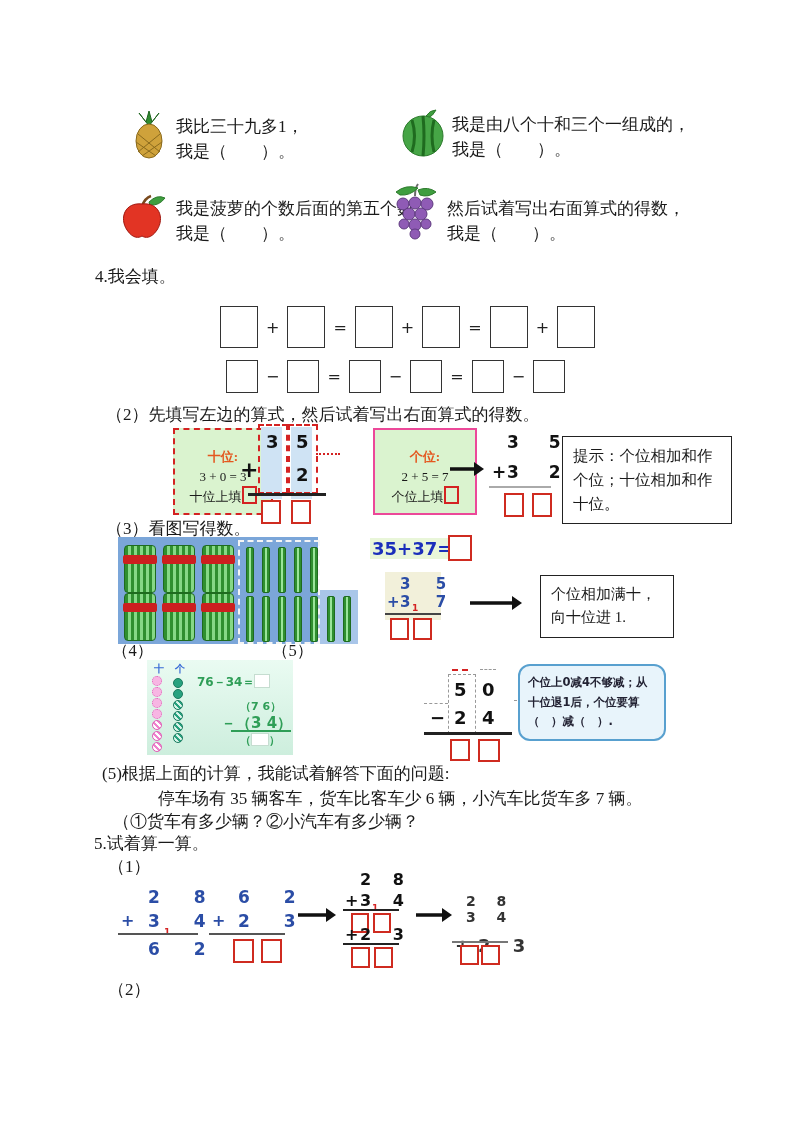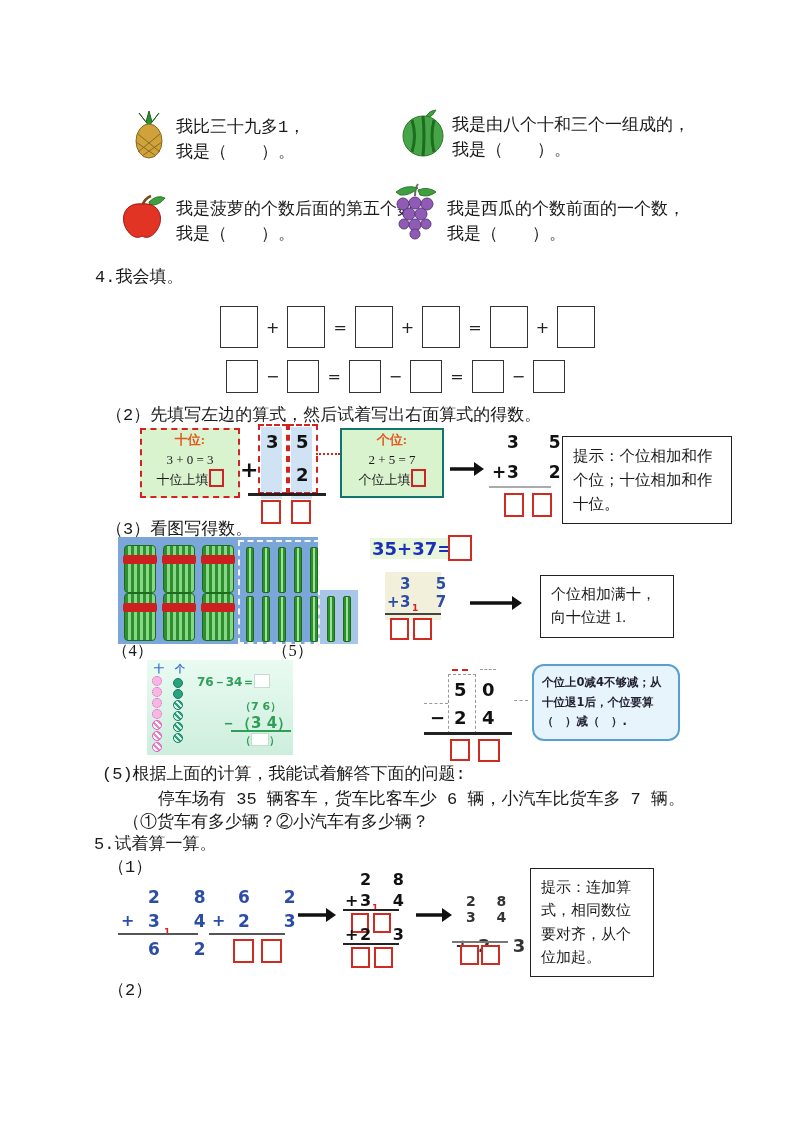--- a/index.html
+++ b/index.html
@@ -1,30 +1,30 @@
 <!DOCTYPE html>
 <html><head>
 <meta charset="utf-8">
 <style>
   html,body{margin:0;padding:0;background:#fff;}
   #page{position:relative;width:793px;height:1122px;background:#fff;overflow:hidden;
         font-family:"Liberation Serif","DejaVu Serif",serif;color:#1a1a1a;}
   .t{position:absolute;white-space:nowrap;}
-  .f17{font-size:17px;font-family:Liberation Mono, monospace;}
+  .f17{font-size:17px;}
   .f16{font-size:16.5px;}
   
   .opsrow{position:absolute;display:flex;align-items:center;}
   .fbox{width:36px;height:40px;border:1.6px solid #333;margin:0 8px;}
   .row2 .fbox{width:30px;height:31px;}
   .fop{font:16px "DejaVu Sans",sans-serif;color:#222;}
   
-  .gbox{position:absolute;background:#daf3cf;text-align:center;font-size:13px;line-height:1.5;padding-top:0;}
+  .gbox{position:absolute;background:#daf3cf;text-align:center;font-size:13px;line-height:1.5;padding-top:17px;margin-left:33px;}
   .gbox .gtitle{color:#e4571f;font-weight:bold;}
   .dashedred{border:2px dashed #d42222;}
-  .solidred{border:2px solid #0f766e;}
+  .solidred{border:2px solid #ec4899;}
   .rfill{display:inline-block;width:11px;height:14px;border:2px solid #d42222;vertical-align:-3px;}
   
   .rbox{position:absolute;border:2px solid #cf2b20;background:#fff;}
   .num{position:absolute;font-family:"DejaVu Sans",sans-serif;font-weight:bold;white-space:nowrap;}
   .blue{color:#2b4da6;}
   .carry{position:absolute;color:#d42222;font:bold 9px "DejaVu Sans",sans-serif;}
   .hline{position:absolute;background:#222;}
   .hintbox{position:absolute;border:1.6px solid #222;background:#fff;font-size:15.5px;line-height:1.55;padding:7px 10px;}
   
   .srow{position:absolute;display:flex;gap:7px;}
@@ -86,21 +86,21 @@
         <circle cx="25" cy="21" r="6"></circle>
         <circle cx="37" cy="22" r="6"></circle>
       <circle cx="19" cy="32" r="6"></circle>
         <circle cx="31" cy="32" r="6"></circle>
       <circle cx="25" cy="43" r="6"></circle>
         <circle cx="14" cy="42" r="5"></circle>
         <circle cx="36" cy="42" r="5"></circle>
       <circle cx="25" cy="52" r="5"></circle>
     </g>
   </svg>
-  <div class="t f17" style="left:447px;top:197px">我是西瓜的个数前面的一个数，</div>
+  <div class="t f17" style="left:447px;top:197px">然后试着写出右面算式的得数，</div>
   <div class="t f17" style="left:447px;top:222px">我是（　　）。</div>
 
   <div class="t f17" style="left:95px;top:265px">4.我会填。</div>
 
   <div class="opsrow" style="left:212px;top:306px">
       <div class="fbox"></div>
       <span class="fop">+</span>
       <div class="fbox"></div>
       <span class="fop">=</span>
       <div class="fbox"></div>
@@ -257,25 +257,25 @@
   <div class="num" style="left:454px;top:679px;font-size:18px;color:#111">5</div>
   <div class="num" style="left:482px;top:679px;font-size:18px;color:#111">0</div>
   <div class="num" style="left:430px;top:707px;font-size:18px;color:#111">−</div>
   <div class="num" style="left:454px;top:707px;font-size:18px;color:#111">2</div>
   <div class="num" style="left:482px;top:707px;font-size:18px;color:#111">4</div>
   <div class="hline" style="left:424px;top:732px;width:88px;height:2.5px"></div>
   <div class="rbox" style="left:450px;top:739px;width:16px;height:18px;border-width:2.5px"></div>
   <div class="rbox" style="left:478px;top:739px;width:18px;height:19px;border-width:2.5px"></div>
   <div class="dashline" style="left:514px;top:700px;width:14px"></div>
 
-  <div class="bubble" style="left:532px;top:664px;width:128px">个位上0减4不够减；从十位退1后，个位要算（　）减（　）.</div>
+  <div class="bubble" style="left:518px;top:664px;width:128px">个位上0减4不够减；从十位退1后，个位要算（　）减（　）.</div>
 
   <div class="t f17" style="left:102px;top:762px">(5)根据上面的计算，我能试着解答下面的问题:</div>
   <div class="t f17" style="left:158px;top:787px">停车场有 35 辆客车，货车比客车少 6 辆，小汽车比货车多 7 辆。</div>
-  <div class="t f17" style="left:123px;top:810px">（①货车有多少辆？②小汽车有多少辆？</div>
+  <div class="t f17" style="left:113px;top:810px">（①货车有多少辆？②小汽车有多少辆？</div>
 
   <div class="t f17" style="left:94px;top:832px">5.试着算一算。</div>
   <div class="t f17" style="left:108px;top:855px">（1）</div>
 
   <div class="num blue" style="left:148px;top:887px;font-size:17px;letter-spacing:14px">2 8</div>
   <div class="num blue" style="left:121px;top:911px;font-size:16px">+</div>
   <div class="num blue" style="left:148px;top:911px;font-size:17px;letter-spacing:14px">3 4</div>
   <div class="carry" style="left:164px;top:927px">1</div>
   <div class="hline" style="left:118px;top:933px;width:80px;height:1.8px;background:#555"></div>
   <div class="num blue" style="left:148px;top:939px;font-size:17px;letter-spacing:14px">6 2</div>
@@ -310,17 +310,16 @@
       <polygon points="26,0 36,7 26,14" fill="#111"></polygon>
   </svg>
 
   <div class="num" style="left:466px;top:893px;font-size:14px;letter-spacing:8px;color:#333">2 8</div>
   <div class="num" style="left:466px;top:909px;font-size:14px;letter-spacing:8px;color:#333">3 4</div>
   <div class="num" style="left:455px;top:935px;font-size:18px;letter-spacing:8px;color:#333">+2 3</div>
   <div class="hline" style="left:452px;top:941px;width:56px;height:1.6px;background:#777"></div>
   <div class="rbox" style="left:460px;top:945px;width:15px;height:16px"></div>
   <div class="rbox" style="left:481px;top:945px;width:15px;height:16px"></div>
 
-  <div class="hintbox" style="left:530px;top:868px;width:102px;font-size:15px">提示：连加算式，相同数位要对齐，从个位加起。</div>
 
   <div class="t f17" style="left:108px;top:978px">（2）</div>
 
 </div>
 
 </body></html>

